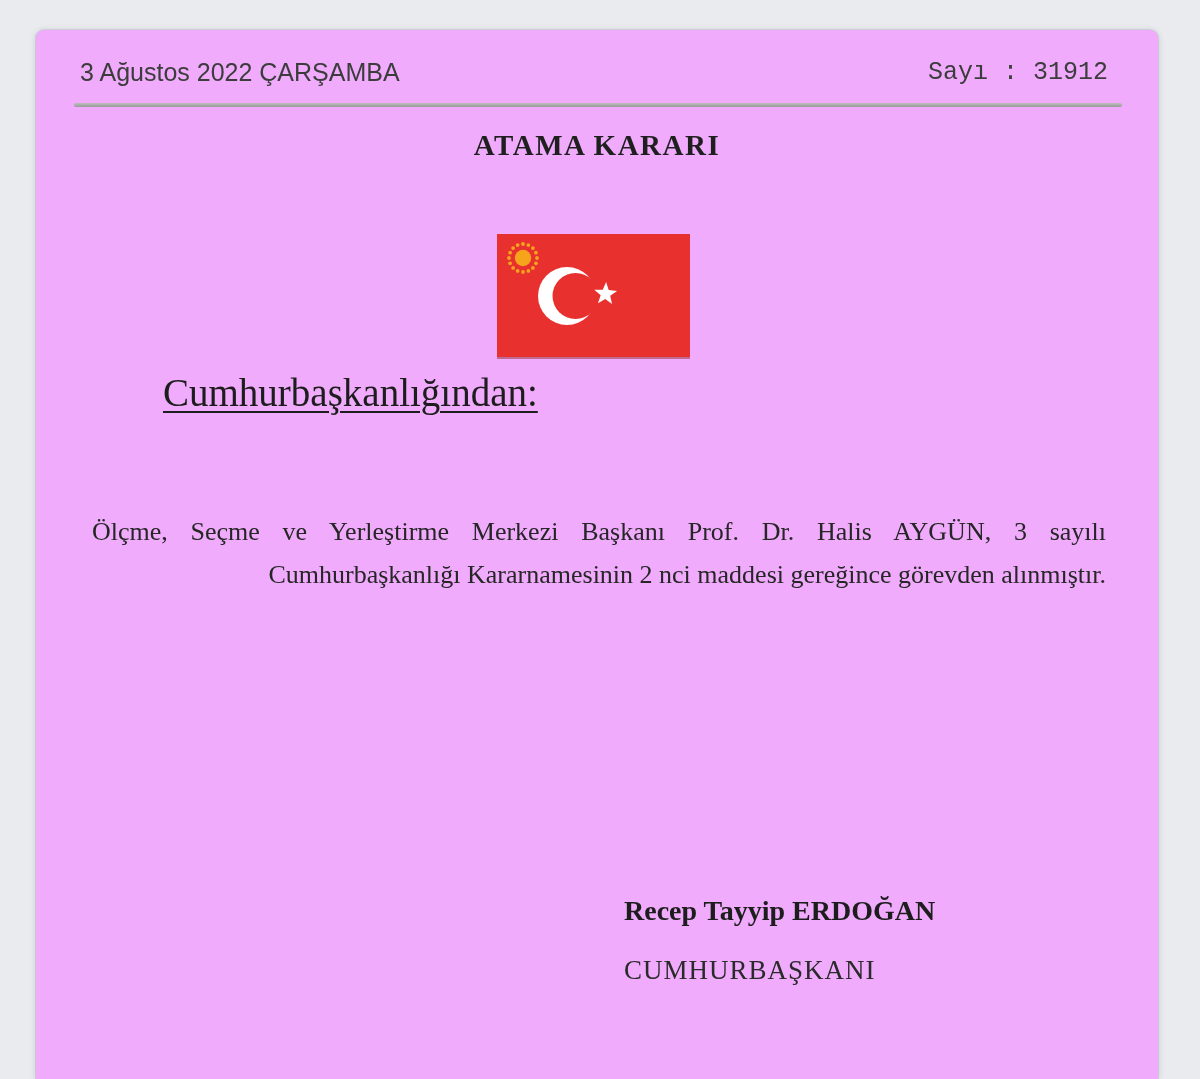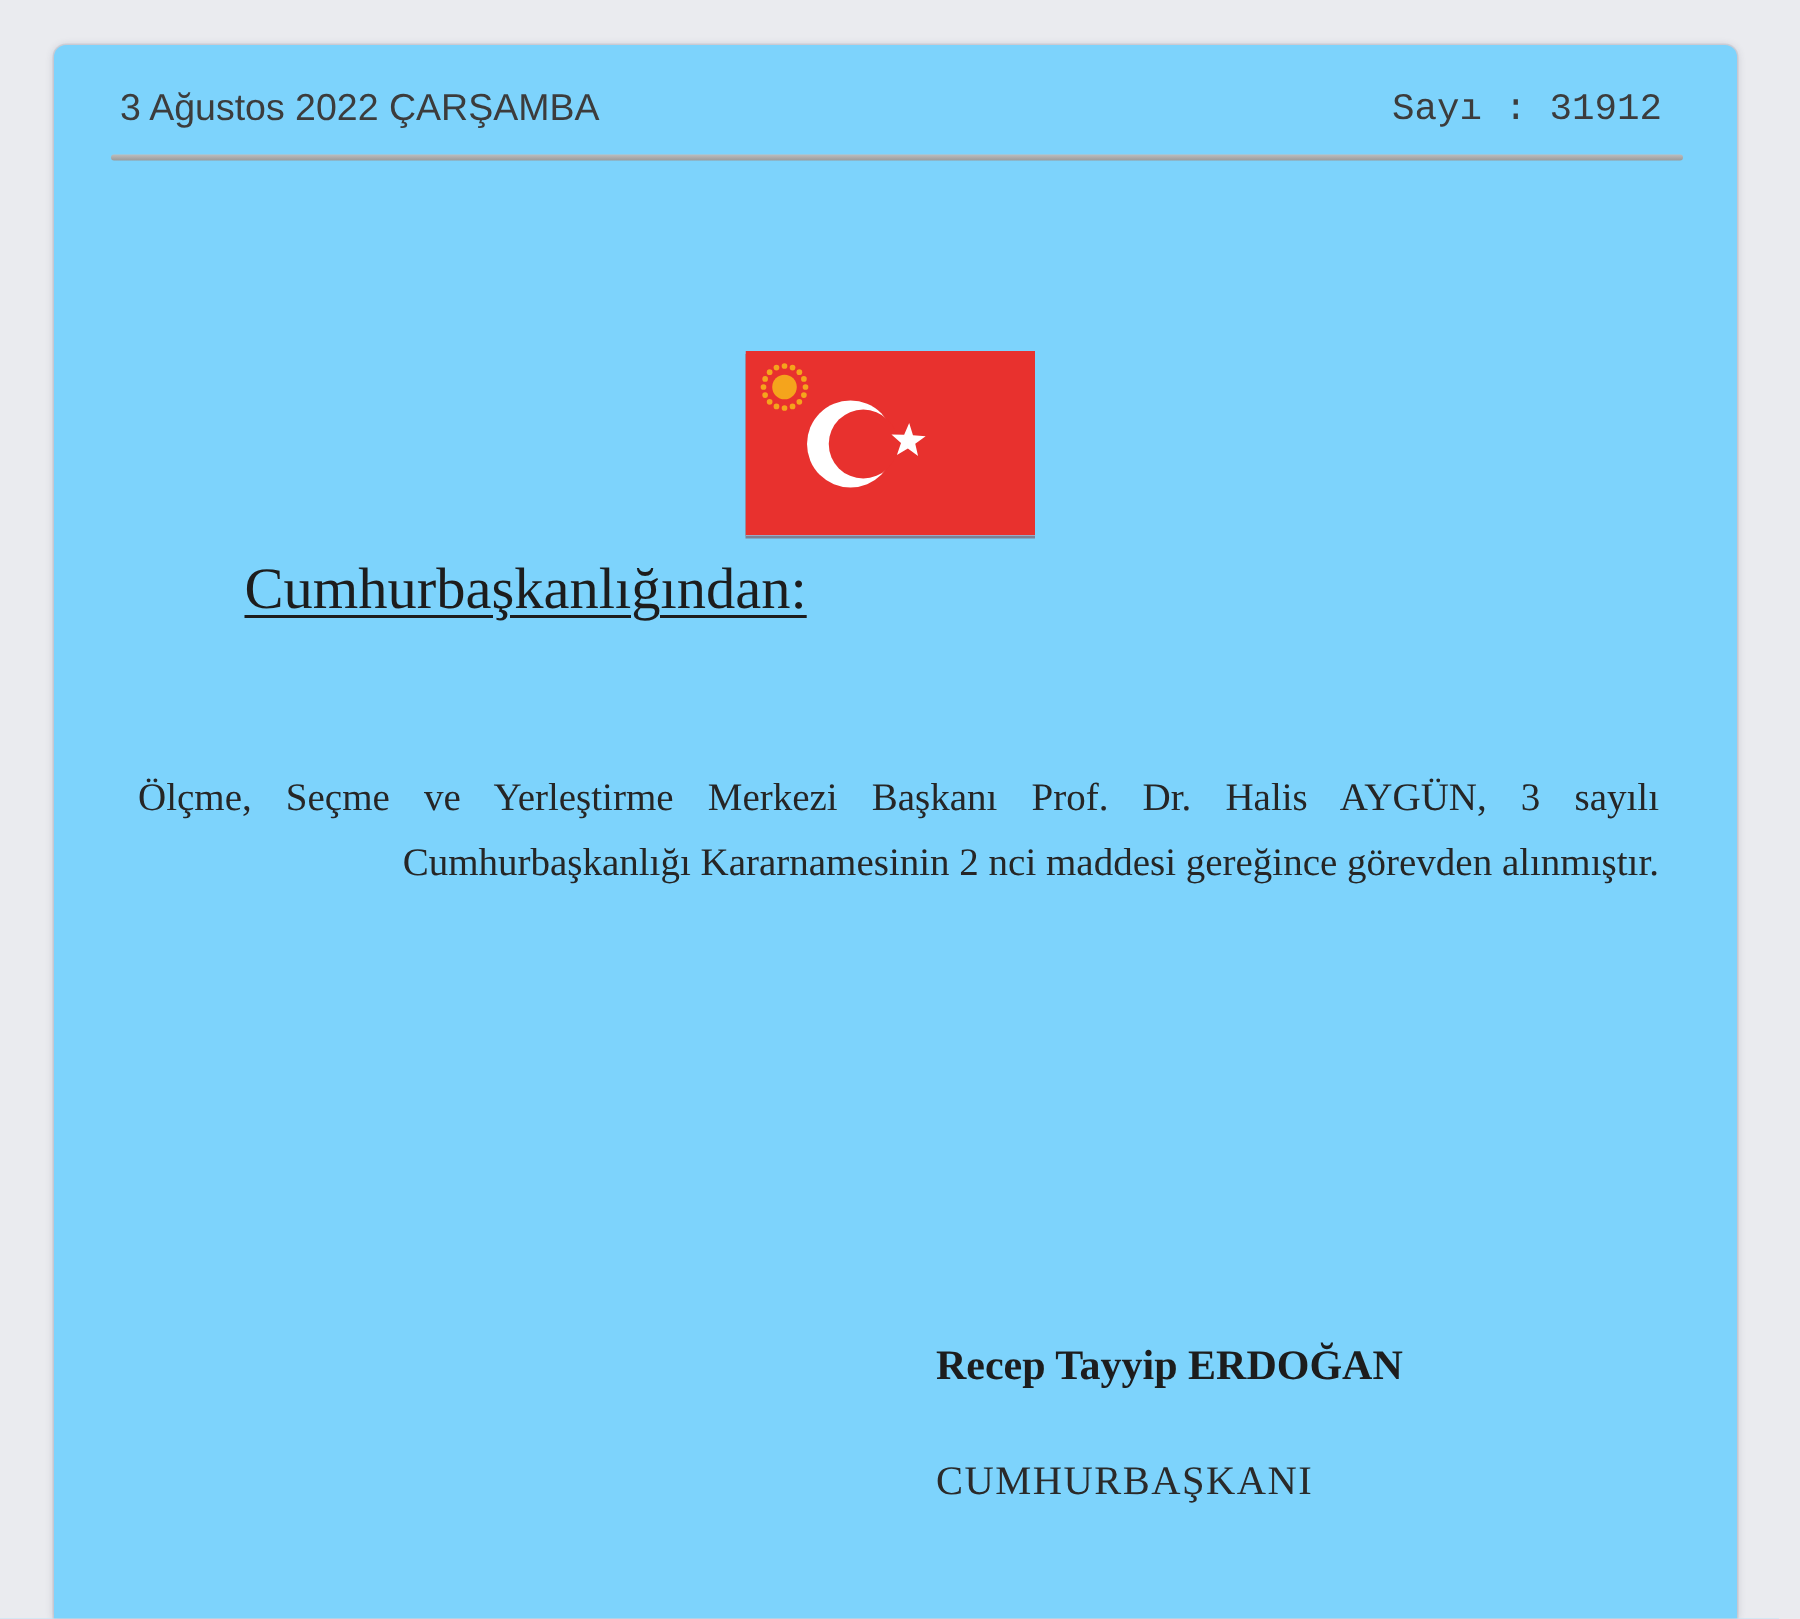--- a/index.html
+++ b/index.html
@@ -16,21 +16,21 @@
     width: 1200px;
     height: 1079px;
     background: #eaebef;
   }
   .sheet {
     position: absolute;
     left: 36px;
     top: 30px;
     width: 1122px;
     height: 1049px;
-    background: #7dd3fc;
+    background: #f0abfc;
     border-radius: 8px 8px 0 0;
     box-shadow: 0 1px 6px rgba(60,60,80,0.22), 0 0 0 1px rgba(180,180,195,0.35);
   }
   
   .hdr-date {
     position: absolute;
     left: 44px;
     top: 28px;
     font-family: "Liberation Sans", sans-serif;
     font-size: 25px;
@@ -143,36 +143,37 @@
     width: 528px;
     text-align: left;
   }
   .sig-name {
     font-size: 28px;
     font-weight: bold;
     color: #1d1d1d;
     line-height: 34px;
   }
   .sig-title {
-    margin-top: 44px;
+    margin-top: 27px;
     font-size: 27px;
     letter-spacing: 1px;
     color: #2a2a2a;
   }
 </style>
 </head>
 <body>
 
 <div class="stage">
   <div class="sheet">
 
     <div class="hdr-date">3 Ağustos 2022 ÇARŞAMBA</div>
     <div class="hdr-issue">Sayı : 31912</div>
     <div class="hdr-rule"></div>
 
+    <div class="doc-title">ATAMA KARARI</div>
 
     <div class="flag-wrap">
       <svg width="193" height="123" viewBox="0 0 193 123">
 
         <rect x="0" y="0" width="193" height="123" fill="#e8312e"></rect>
 
         <g transform="translate(26,24)" fill="#f5a41c">
           <circle cx="0" cy="0" r="8.2"></circle>
           <circle cx="14" cy="0" r="1.9"></circle>
           <circle cx="12.93" cy="5.36" r="1.9"></circle>

